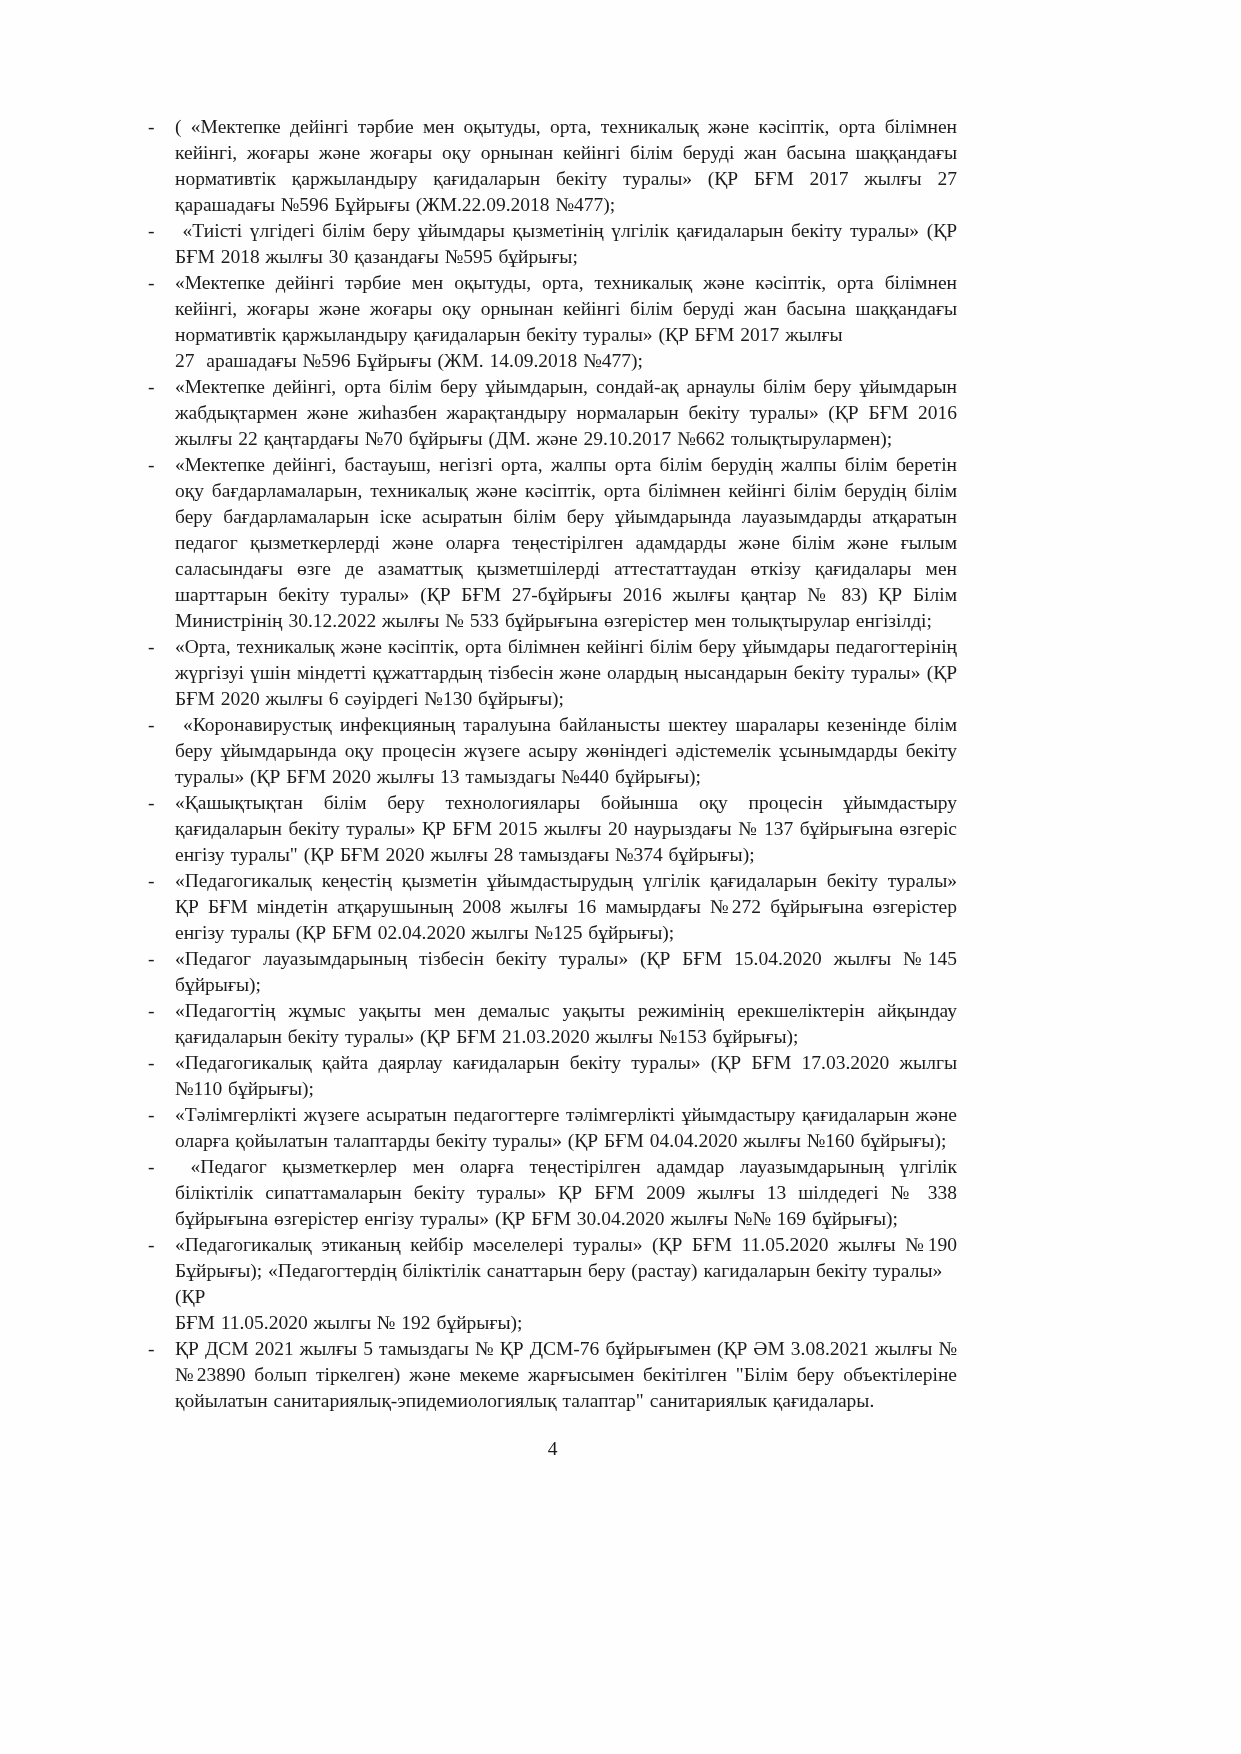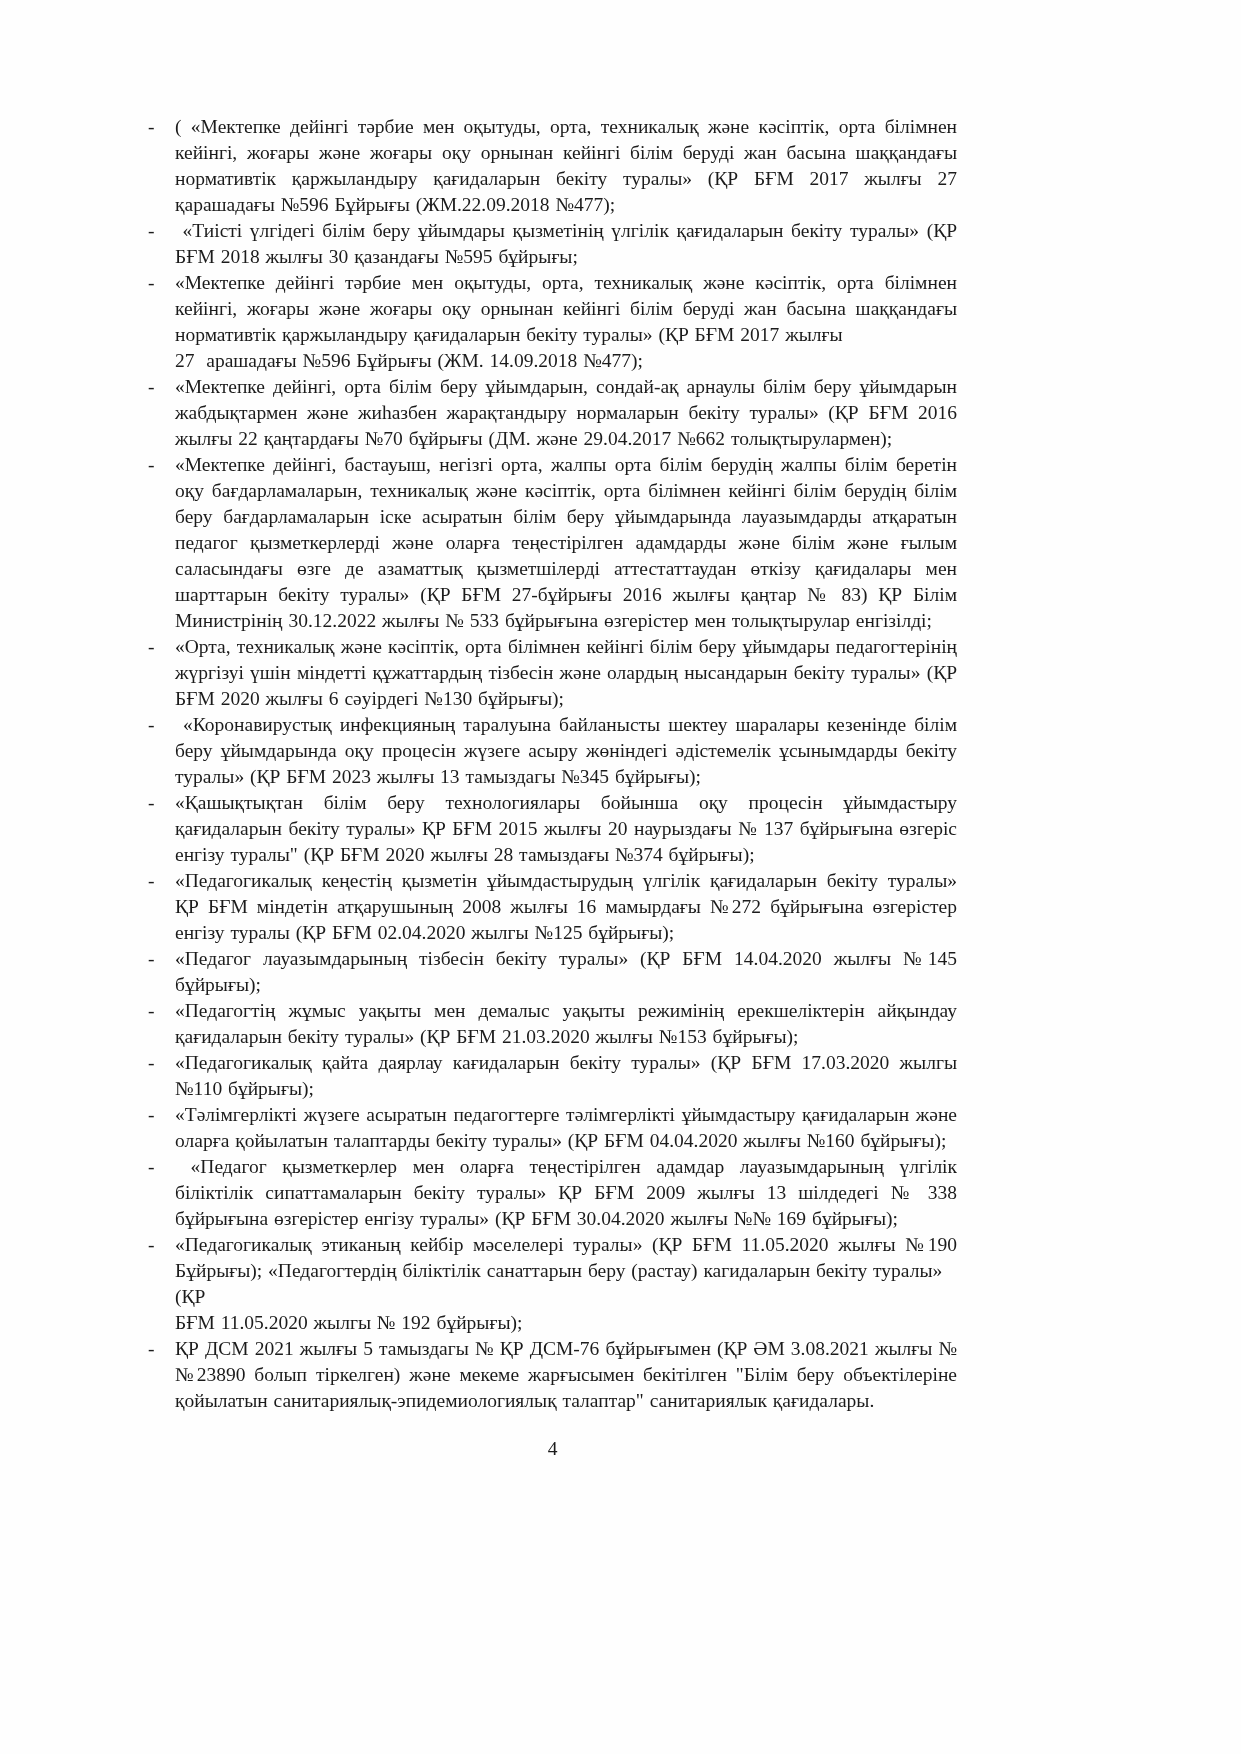--- a/index.html
+++ b/index.html
@@ -65,51 +65,51 @@
     </div>
 
     <div class="item">
       <span class="marker">-</span>
       <div class="text">«Мектепке дейінгі тәрбие мен оқытуды, орта, техникалық және кәсіптік, орта білімнен кейінгі, жоғары және жоғары оқу орнынан кейінгі білім беруді жан басына шаққандағы нормативтік қаржыландыру қағидаларын бекіту туралы» (ҚР БҒМ 2017 жылғы
 27  арашадағы №596 Бұйрығы (ЖМ. 14.09.2018 №477);</div>
     </div>
 
     <div class="item">
       <span class="marker">-</span>
-      <div class="text">«Мектепке дейінгі, орта білім беру ұйымдарын, сондай-ақ арнаулы білім беру ұйымдарын жабдықтармен және жиһазбен жарақтандыру нормаларын бекіту туралы» (ҚР БҒМ 2016 жылғы 22 қаңтардағы №70 бұйрығы (ДМ. және 29.04.2017 №662 толықтырулармен);</div>
+      <div class="text">«Мектепке дейінгі, орта білім беру ұйымдарын, сондай-ақ арнаулы білім беру ұйымдарын жабдықтармен және жиһазбен жарақтандыру нормаларын бекіту туралы» (ҚР БҒМ 2016 жылғы 22 қаңтардағы №70 бұйрығы (ДМ. және 29.10.2017 №662 толықтырулармен);</div>
     </div>
 
     <div class="item">
       <span class="marker">-</span>
       <div class="text">«Мектепке дейінгі, бастауыш, негізгі орта, жалпы орта білім берудің жалпы білім беретін оқу бағдарламаларын, техникалық және кәсіптік, орта білімнен кейінгі білім берудің білім беру бағдарламаларын іске асыратын білім беру ұйымдарында лауазымдарды атқаратын педагог қызметкерлерді және оларға теңестірілген адамдарды және білім және ғылым саласындағы өзге де азаматтық қызметшілерді аттестаттаудан өткізу қағидалары мен шарттарын бекіту туралы» (ҚР БҒМ 27-бұйрығы 2016 жылғы қаңтар № 83) ҚР Білім Министрінің 30.12.2022 жылғы № 533 бұйрығына өзгерістер мен толықтырулар енгізілді;</div>
     </div>
 
     <div class="item">
       <span class="marker">-</span>
       <div class="text">«Орта, техникалық және кәсіптік, орта білімнен кейінгі білім беру ұйымдары педагогтерінің жүргізуі үшін міндетті құжаттардың тізбесін және олардың нысандарын бекіту туралы» (ҚР БҒМ 2020 жылғы 6 сәуірдегі №130 бұйрығы);</div>
     </div>
 
     <div class="item">
       <span class="marker">-</span>
-      <div class="text"> «Коронавирустық инфекцияның таралуына байланысты шектеу шаралары кезенінде білім беру ұйымдарында оқу процесін жүзеге асыру жөніндегі әдістемелік ұсынымдарды бекіту туралы» (ҚР БҒМ 2023 жылғы 13 тамыздагы №345 бұйрығы);</div>
+      <div class="text"> «Коронавирустық инфекцияның таралуына байланысты шектеу шаралары кезенінде білім беру ұйымдарында оқу процесін жүзеге асыру жөніндегі әдістемелік ұсынымдарды бекіту туралы» (ҚР БҒМ 2020 жылғы 13 тамыздагы №440 бұйрығы);</div>
     </div>
 
     <div class="item">
       <span class="marker">-</span>
       <div class="text">«Қашықтықтан білім беру технологиялары бойынша оқу процесін ұйымдастыру қағидаларын бекіту туралы» ҚР БҒМ 2015 жылғы 20 наурыздағы № 137 бұйрығына өзгеріс енгізу туралы" (ҚР БҒМ 2020 жылғы 28 тамыздағы №374 бұйрығы);</div>
     </div>
 
     <div class="item">
       <span class="marker">-</span>
       <div class="text">«Педагогикалық кеңестің қызметін ұйымдастырудың үлгілік қағидаларын бекіту туралы» ҚР БҒМ міндетін атқарушының 2008 жылғы 16 мамырдағы №272 бұйрығына өзгерістер енгізу туралы (ҚР БҒМ 02.04.2020 жылгы №125 бұйрығы);</div>
     </div>
 
     <div class="item">
       <span class="marker">-</span>
-      <div class="text">«Педагог лауазымдарының тізбесін бекіту туралы» (ҚР БҒМ 14.04.2020 жылғы №145 бұйрығы);</div>
+      <div class="text">«Педагог лауазымдарының тізбесін бекіту туралы» (ҚР БҒМ 15.04.2020 жылғы №145 бұйрығы);</div>
     </div>
 
     <div class="item">
       <span class="marker">-</span>
       <div class="text">«Педагогтің жұмыс уақыты мен демалыс уақыты режимінің ерекшеліктерін айқындау қағидаларын бекіту туралы» (ҚР БҒМ 21.03.2020 жылғы №153 бұйрығы);</div>
     </div>
 
     <div class="item">
       <span class="marker">-</span>
       <div class="text">«Педагогикалық қайта даярлау кағидаларын бекіту туралы» (ҚР БҒМ 17.03.2020 жылгы №110 бұйрығы);</div>

